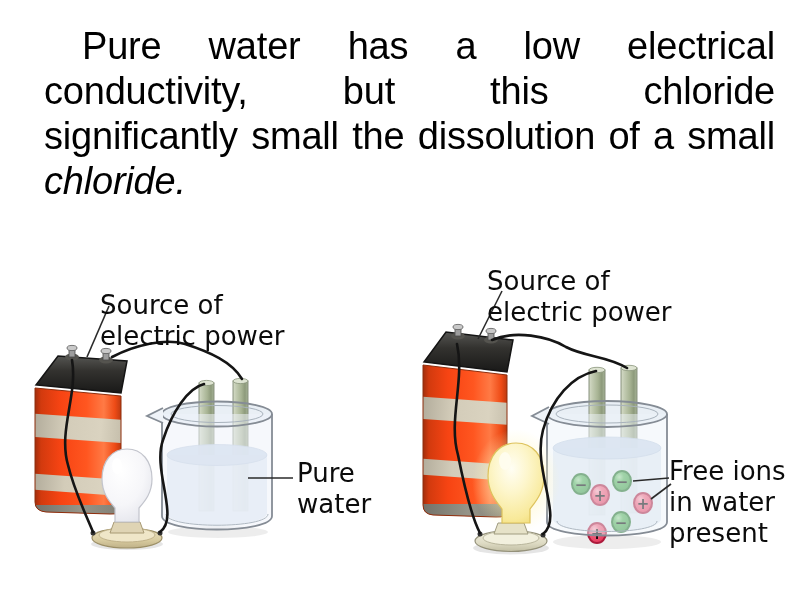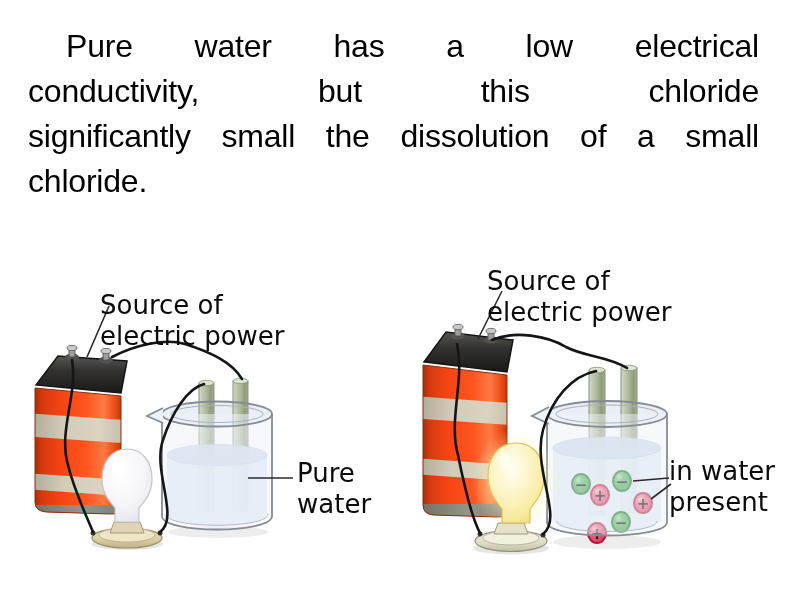--- a/index.html
+++ b/index.html
@@ -1,24 +1,24 @@
 <!DOCTYPE html>
 <html><head>
 <meta charset="utf-8">
 <style>
   html,body { margin:0; padding:0; background:#fff; }
   .stage { position:relative; width:800px; height:600px; background:#FFFFFF; overflow:hidden;
            font-family:"Liberation Sans", sans-serif; }
 
   
-  .para { position:absolute; left:28px; top:24px; width:731px; color:#000;
-          font-size:32px; line-height:45px; letter-spacing:-0.2px; }
+  .para { position:absolute; left:44px; top:24px; width:731px; color:#000;
+          font-size:38px; line-height:45px; letter-spacing:-0.2px; }
   .pline { text-align:justify; text-align-last:justify; height:45px; white-space:normal; }
   .pline.first { padding-left:38px; }
-  .pline.last  { text-align-last:left; }
+  .pline.last  { text-align-last:left;font-style:italic; }
 
   
   .lbl { position:absolute; font-family:"DejaVu Sans", sans-serif; color:#0b0b0b;
          font-size:26px; line-height:31px; white-space:nowrap; z-index:3; }
   .lbl span { display:block; }
 
   svg.diagram { position:absolute; left:0; top:260px; z-index:2; }
 </style>
 </head>
 <body>
@@ -38,20 +38,21 @@
   </div>
   <div class="lbl" style="left:487px; top:266px;">
     <span>Source of</span>
     <span>electric power</span>
   </div>
   <div class="lbl" style="left:297px; top:458px;">
     <span>Pure</span>
     <span>water</span>
   </div>
   <div class="lbl" style="left:669px; top:456px;">
+    <span>Free ions</span>
     <span>in water</span>
     <span>present</span>
   </div>
 
   <svg class="diagram" width="800" height="340" viewBox="0 0 800 340">
     <defs>
       <linearGradient id="bred" x1="0" y1="0" x2="1" y2="0">
         <stop offset="0" stop-color="#A22E0C"></stop>
           <stop offset="0.07" stop-color="#D23A0E"></stop>
         <stop offset="0.30" stop-color="#F74413"></stop>

